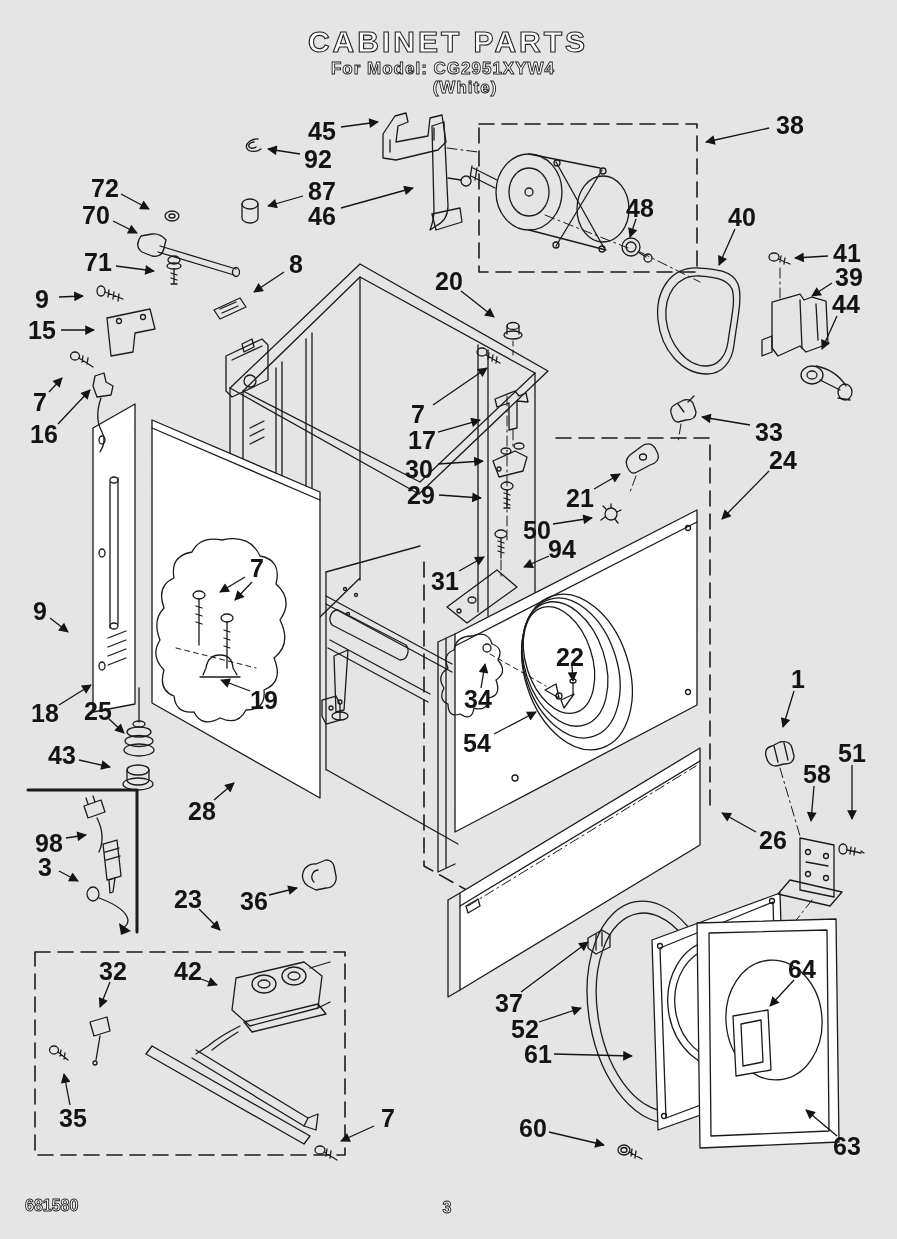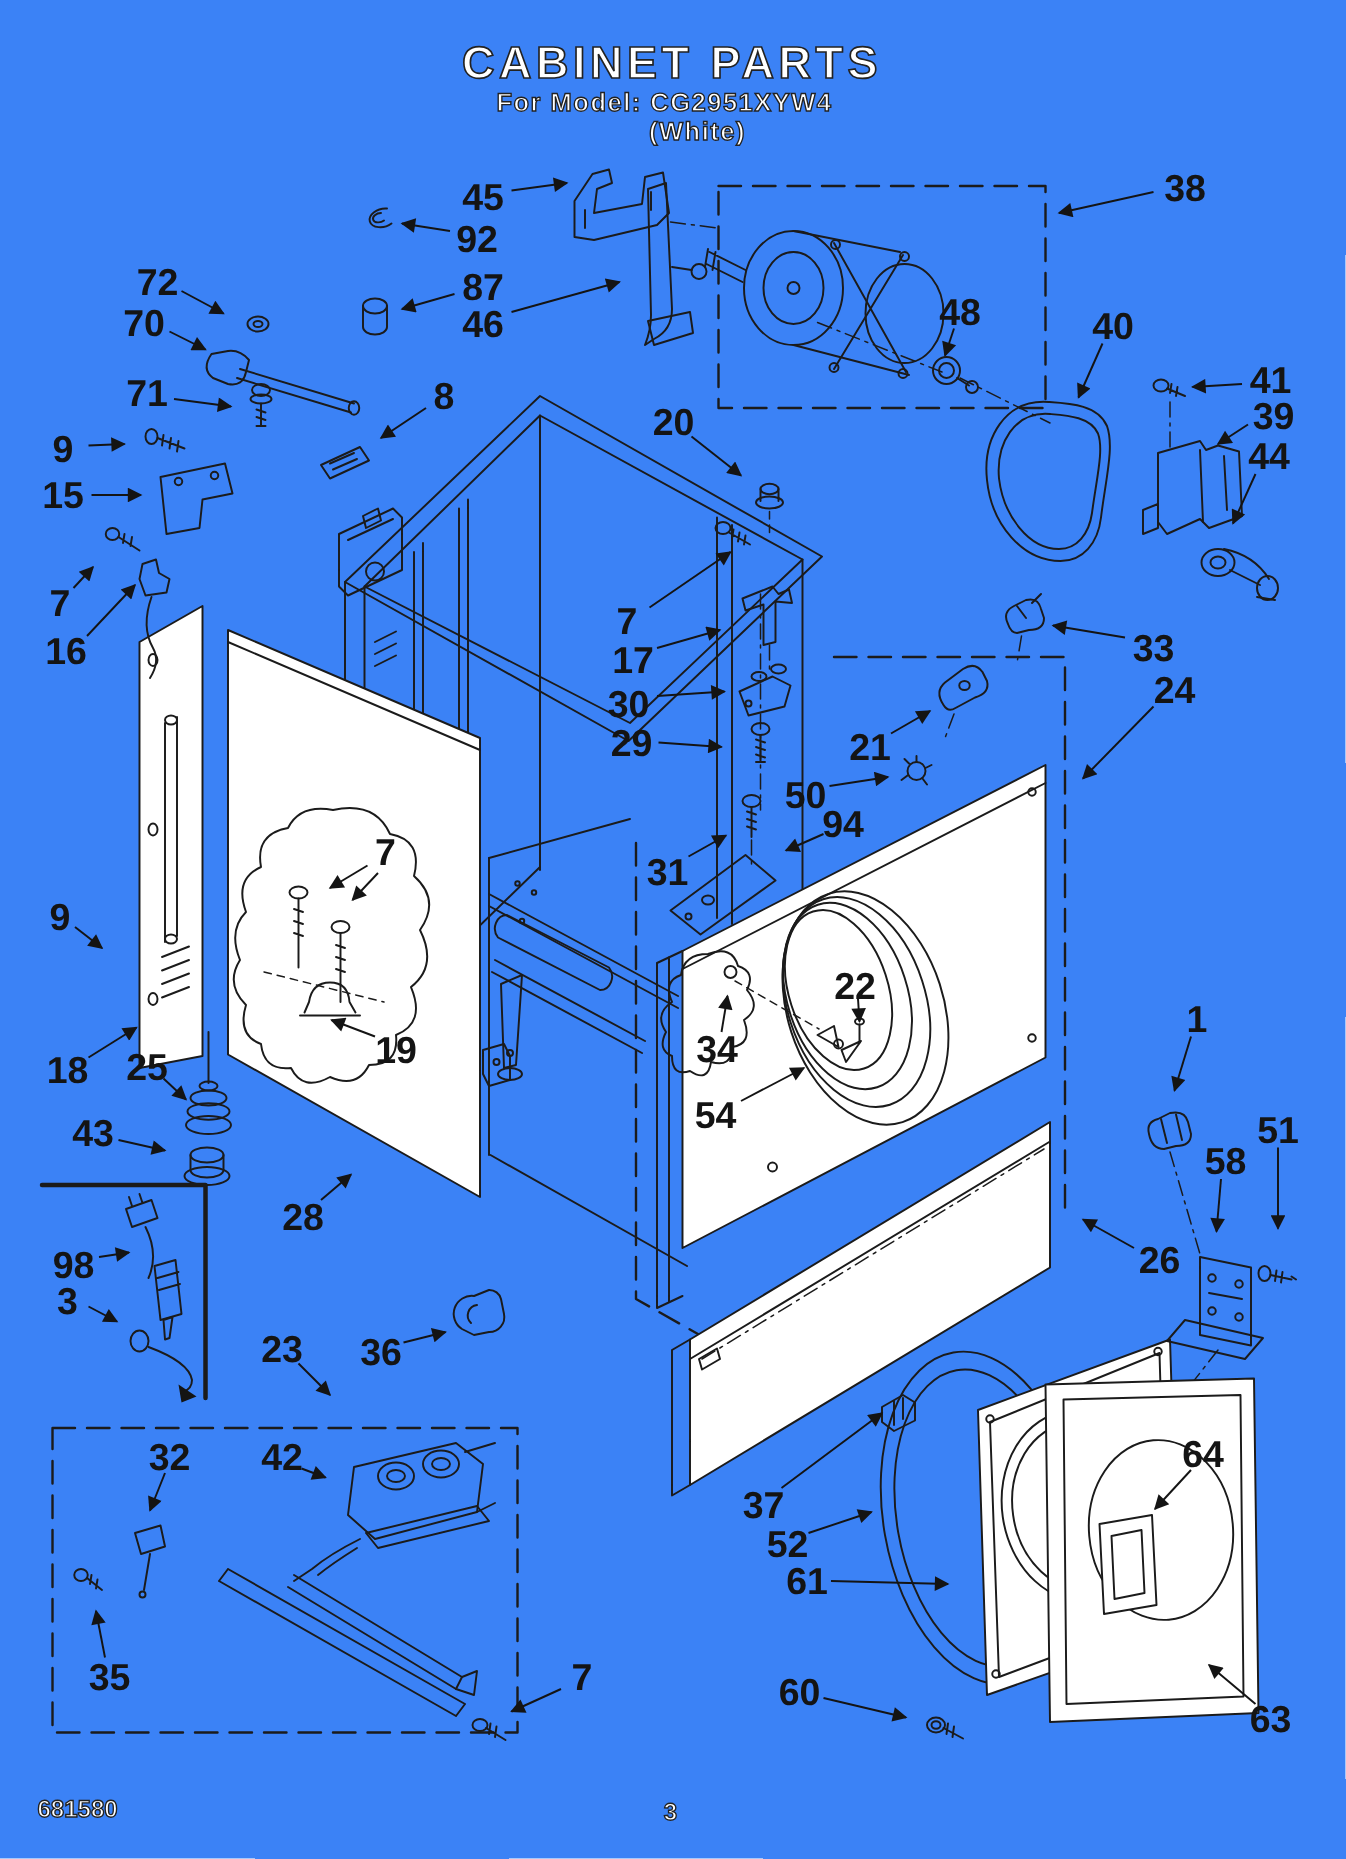--- a/index.html
+++ b/index.html
@@ -1,16 +1,16 @@
 <!DOCTYPE html>
 <html><head>
 <meta charset="utf-8">
 <style>
   html,body{margin:0;padding:0;background:#fff;}
-  .stage{position:relative;width:897px;height:1239px;background:#3b82f6;overflow:hidden;
+  .stage{position:relative;width:897px;height:1239px;background:#e5e5e5;overflow:hidden;
          font-family:"Liberation Sans",sans-serif;}
   svg{position:absolute;left:0;top:0;}
   .ln{fill:none;stroke:#1b1b1b;stroke-width:1.3;stroke-linejoin:round;stroke-linecap:round;}
   .lnW{fill:#ffffff;stroke:#1b1b1b;stroke-width:1.3;stroke-linejoin:round;}
   .dash{stroke-dasharray:15,8;stroke-width:1.6;}
   .dd{stroke-dasharray:10,4,2,4;stroke-width:1;}
   .dsh{stroke-dasharray:5,4;stroke-width:1;}
   .thick{stroke-width:3;}
   .plbl{font:bold 25px "Liberation Sans",sans-serif;fill:#141414;}
   .leader{stroke:#141414;stroke-width:1.3;fill:none;}

